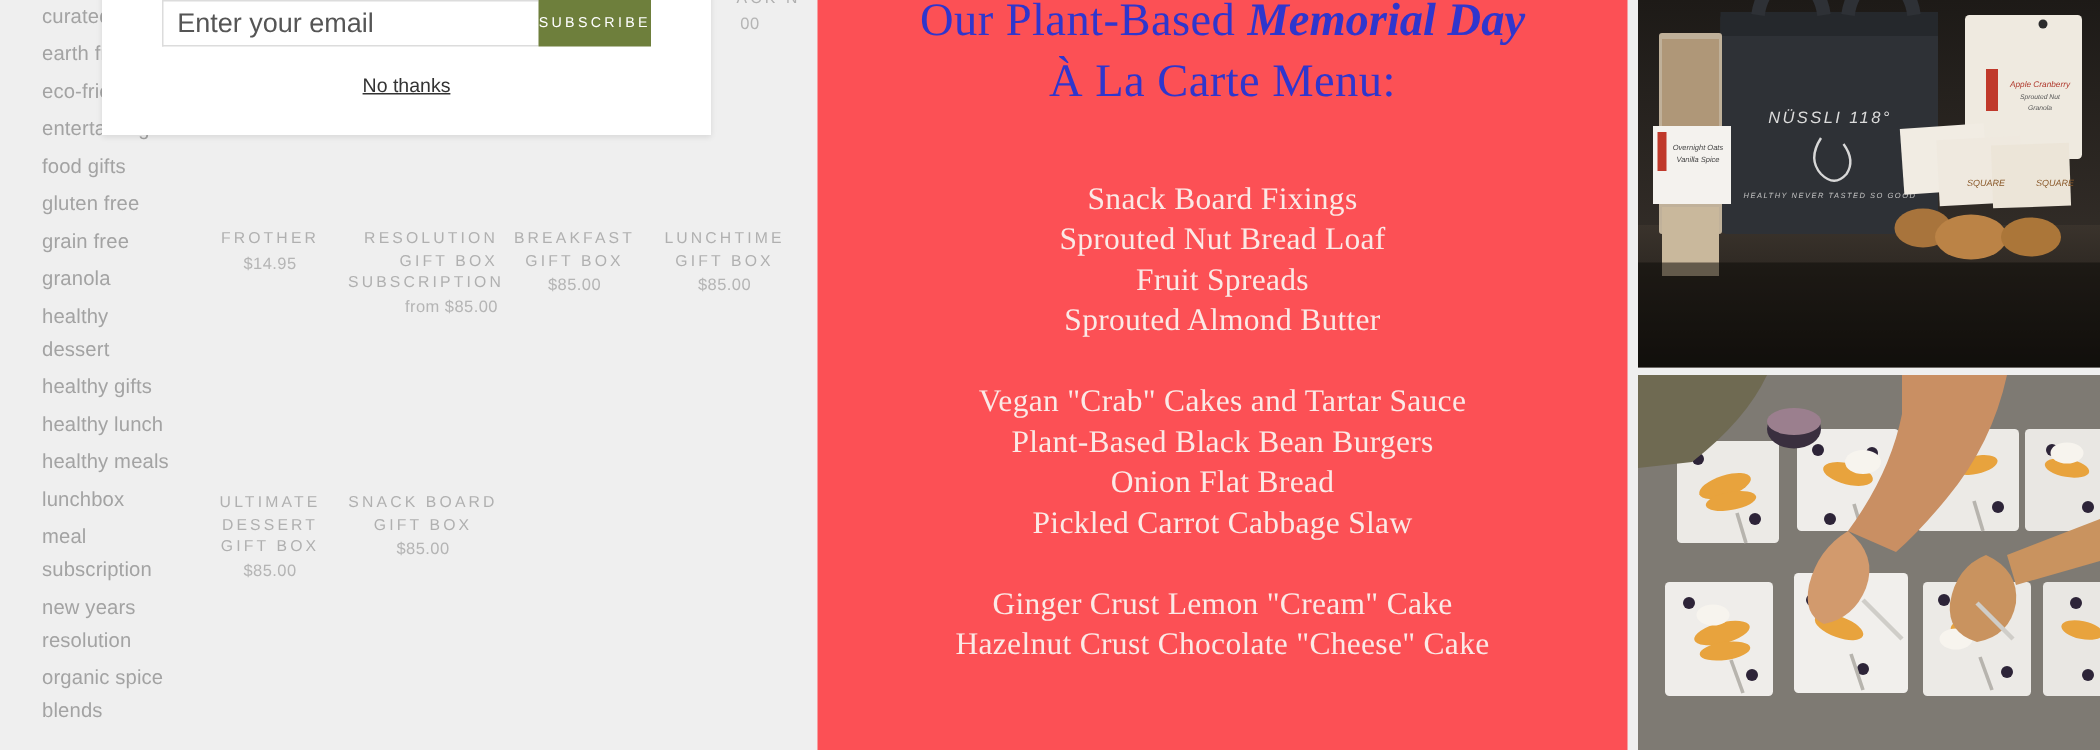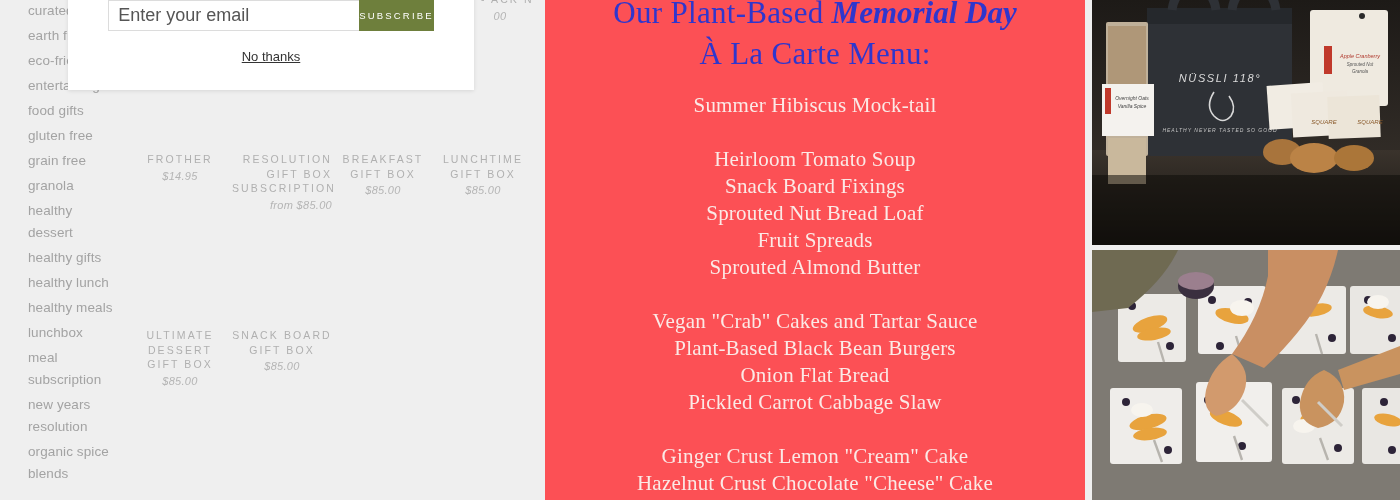--- a/index.html
+++ b/index.html
@@ -26,21 +26,21 @@
   #grid {
     position:absolute; left:120px; top:0; width:425px; height:500px;
     background:#efefef;
   }
   .cell { position:absolute; text-align:center; }
   .p-title {
     font-size:10.5px; letter-spacing:2.1px; color:#b0b0b0;
     line-height:14.5px; text-transform:uppercase;
   }
   .p-price {
-    font-size:11px; color:#b5b5b5; letter-spacing:.3px; margin-top:3px;font-style:italic;
+    font-size:11px; color:#b5b5b5; letter-spacing:.3px; margin-top:3px;
   }
 
   
   #popup {
     position:absolute; left:68px; top:-42px; width:406px; height:132px;
     background:#ffffff; z-index:40;
     box-shadow:0 1px 4px rgba(0,0,0,.10);
   }
   #popup-inner { position:absolute; left:0; top:42px; width:100%; }
   .form-row {
@@ -159,28 +159,24 @@
 <div id="menu-panel">
   <div style="padding-top:-2px;">
     <div class="menu-title" style="margin-top:-8px;">
       <span>Our Plant-Based </span><span class="script">Memorial Day</span>
     </div>
     <div class="menu-title">À La Carte Menu:</div>
   </div>
 
   <div style="height:18px;"></div>
 
+
+  <div class="menu-gap"></div>
+
   <div>
-    <div class="menu-line">Summer Hibiscus Mock-tail</div>
-  </div>
-
-  <div class="menu-gap"></div>
-
-  <div>
-    <div class="menu-line">Heirloom Tomato Soup</div>
     <div class="menu-line">Snack Board Fixings</div>
     <div class="menu-line">Sprouted Nut Bread Loaf</div>
     <div class="menu-line">Fruit Spreads</div>
     <div class="menu-line">Sprouted Almond Butter</div>
   </div>
 
   <div class="menu-gap"></div>
 
   <div>
     <div class="menu-line">Vegan "Crab" Cakes and Tartar Sauce</div>

